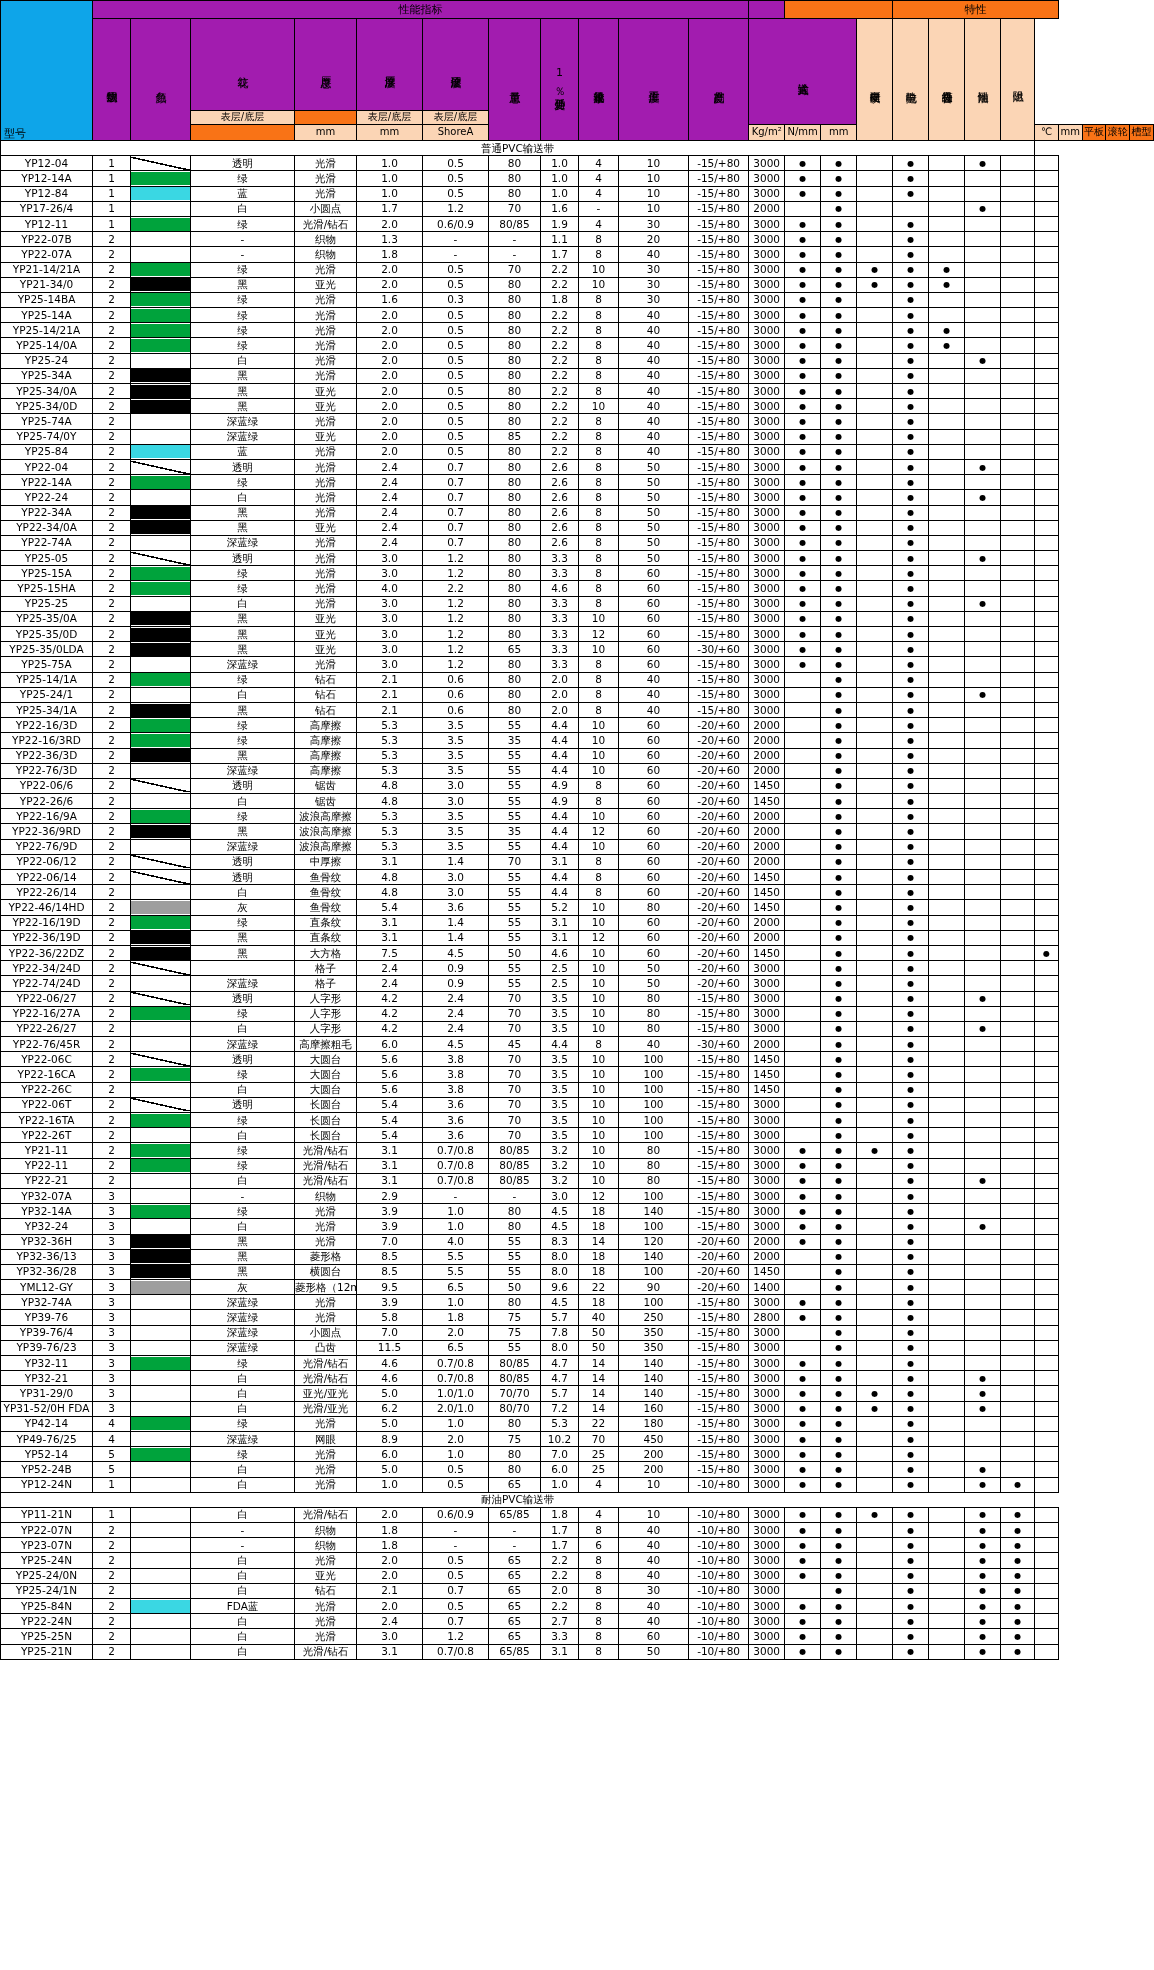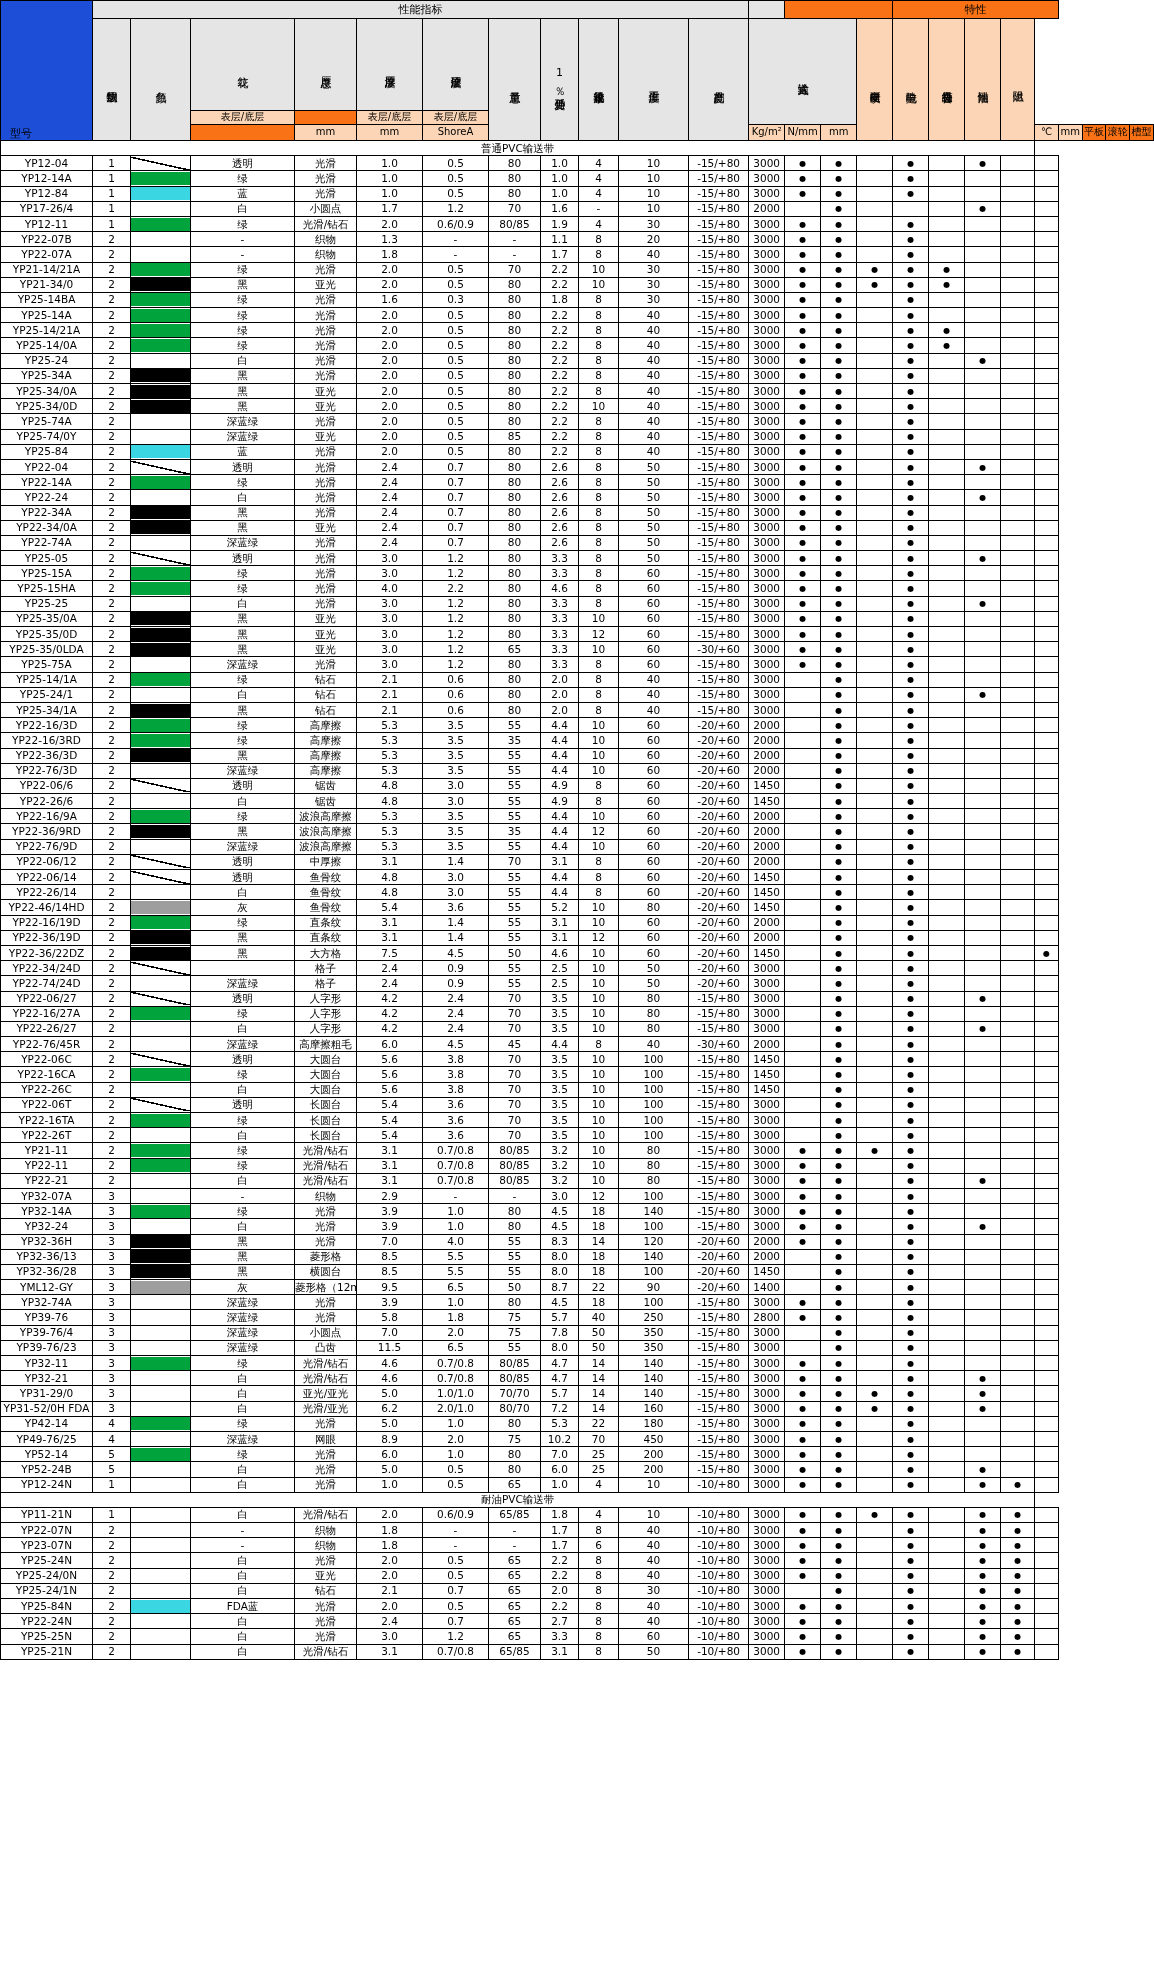--- a/index.html
+++ b/index.html
@@ -24,21 +24,21 @@
     border: 1px solid #000;
     padding: 0;
     text-align: center;
     vertical-align: middle;
     font-weight: normal;
     line-height: 1.05;
     overflow: hidden;
     white-space: nowrap;
   }
   
-  .hdr-yellow { background: #e5e5e5; }
+  .hdr-yellow { background: #a21caf; }
   .hdr-orange { background: #fbd5b5; }
   .hdr-white  { background: #f97316; }
   .vtext {
     writing-mode: vertical-rl;
     text-orientation: upright;
     letter-spacing: 0px;
     display: inline-block;
     line-height: 1.0;
     white-space: nowrap;
   }
@@ -109,21 +109,21 @@
       <col style="width:36px">
       <col style="width:36px">
       <col style="width:36px">
       <col style="width:36px">
       <col style="width:36px">
       <col style="width:36px">
       <col style="width:34px">
     </colgroup>
     <thead>
       <tr class="hrow1">
-        <td class="hdr-white" rowspan="5" style="vertical-align:bottom;text-align:left;padding-left:9px;background:#1d4ed8;"><span>型号</span></td>
+        <td class="hdr-white" rowspan="5" style="vertical-align:bottom;text-align:left;padding-left:3px;background:#0ea5e9;"><span>型号</span></td>
         <td class="hdr-yellow" colspan="11"><span>性能指标</span></td>
         <td class="hdr-yellow"></td>
         <td class="hdr-white" colspan="3"></td>
         <td class="hdr-white" colspan="5"><span>特性</span></td>
       </tr>
       <tr class="hrow2">
         <td class="hdr-yellow" rowspan="4"><span class="vtext">织物层数</span></td>
         <td class="hdr-yellow" rowspan="4"><span class="vtext">颜色</span></td>
         <td class="hdr-yellow" rowspan="2"><span class="vtext">花纹</span></td>
         <td class="hdr-yellow" rowspan="2"><span class="vtext">总厚度</span></td>
@@ -2022,21 +2022,21 @@
           <td class="model">YML12-GY</td>
           <td>3</td>
           <td class="swatch">
             <div class="sw-gray"></div>
           </td>
           <td>灰</td>
           <td>菱形格（12mm）</td>
           <td>9.5</td>
           <td>6.5</td>
           <td>50</td>
-          <td>8.7</td>
+          <td>9.6</td>
           <td>22</td>
           <td>90</td>
           <td>-20/+60</td>
           <td>1400</td>
           <td></td>
           <td><span class="dot"></span></td>
           <td></td>
           <td><span class="dot"></span></td>
           <td></td>
           <td></td>

